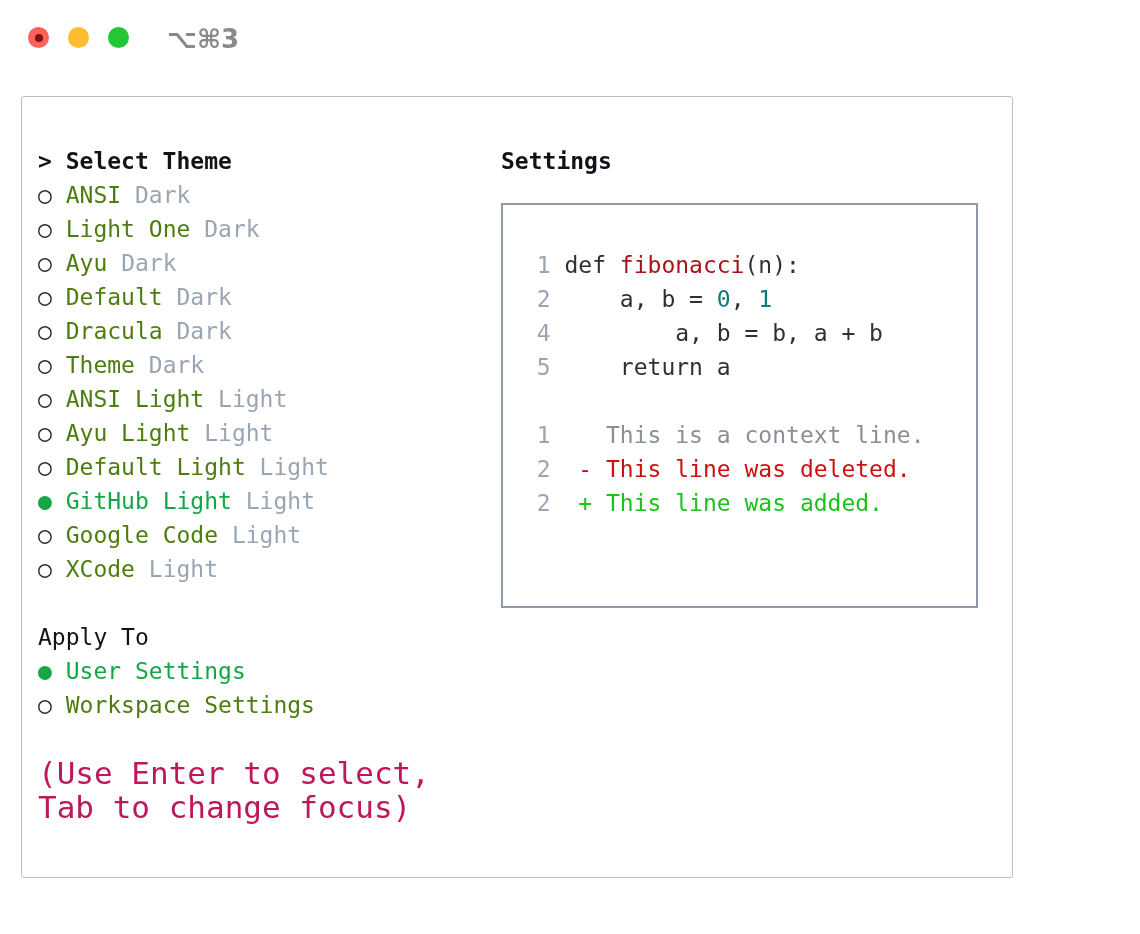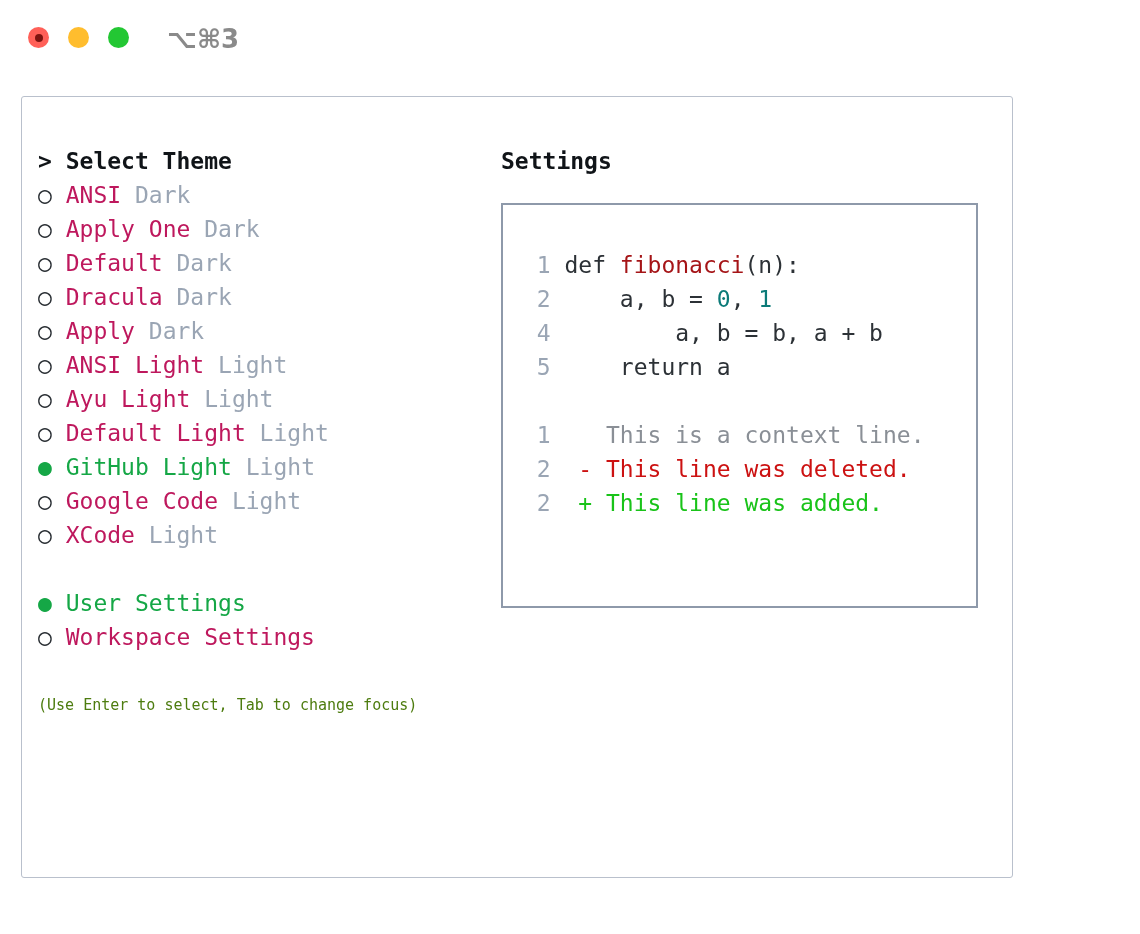--- a/index.html
+++ b/index.html
@@ -114,32 +114,32 @@
 
   .opt {
     font-size: 23px;
     line-height: 34px;
     color: #2c3136;
     white-space: pre;
     display: block;
     font-family: "DejaVu Sans Mono", "Liberation Mono", monospace;
   }
   .opt .marker  { color: #2c3136; }
-  .opt .label   { color: #be185d; }
+  .opt .label   { color: #4d7c0f; }
   .opt .variant { color: #9aa5b4; }
   .opt.selected .marker,
   .opt.selected .label { color: #15a746; }
 
   .spacer-row { height: 34px; }
 
   .hint {
     margin-top: 34px;
-    font-size: 15px;
-    line-height: 34px;
-    color: #4d7c0f;
+    font-size: 31px;
+    line-height: 34px;
+    color: #be185d;
     width: 400px;
     font-family: "DejaVu Sans Mono", "Liberation Mono", monospace;
   }
 
   
   .right {
     position: absolute;
     left: 479px;
     top: 47px;
     width: 500px;
@@ -205,34 +205,36 @@
     <div class="win-title">⌥⌘3</div>
   </div>
 
   <div class="panel">
     <div class="cols">
 
       <div class="left">
         <div class="section-head bold">&gt; Select Theme</div>
         <div id="theme-list">
             <div class="opt"><span class="marker">○</span><span> </span><span class="label">ANSI</span><span> </span><span class="variant">Dark</span></div>
-            <div class="opt"><span class="marker">○</span><span> </span><span class="label">Apply One</span><span> </span><span class="variant">Dark</span></div>
+            <div class="opt"><span class="marker">○</span><span> </span><span class="label">Light One</span><span> </span><span class="variant">Dark</span></div>
+            <div class="opt"><span class="marker">○</span><span> </span><span class="label">Ayu</span><span> </span><span class="variant">Dark</span></div>
             <div class="opt"><span class="marker">○</span><span> </span><span class="label">Default</span><span> </span><span class="variant">Dark</span></div>
             <div class="opt"><span class="marker">○</span><span> </span><span class="label">Dracula</span><span> </span><span class="variant">Dark</span></div>
-            <div class="opt"><span class="marker">○</span><span> </span><span class="label">Apply</span><span> </span><span class="variant">Dark</span></div>
+            <div class="opt"><span class="marker">○</span><span> </span><span class="label">Theme</span><span> </span><span class="variant">Dark</span></div>
             <div class="opt"><span class="marker">○</span><span> </span><span class="label">ANSI Light</span><span> </span><span class="variant">Light</span></div>
             <div class="opt"><span class="marker">○</span><span> </span><span class="label">Ayu Light</span><span> </span><span class="variant">Light</span></div>
             <div class="opt"><span class="marker">○</span><span> </span><span class="label">Default Light</span><span> </span><span class="variant">Light</span></div>
             <div class="opt selected"><span class="marker">●</span><span> </span><span class="label">GitHub Light</span><span> </span><span class="variant">Light</span></div>
             <div class="opt"><span class="marker">○</span><span> </span><span class="label">Google Code</span><span> </span><span class="variant">Light</span></div>
             <div class="opt"><span class="marker">○</span><span> </span><span class="label">XCode</span><span> </span><span class="variant">Light</span></div>
           </div>
 
         <div class="spacer-row"></div>
 
+        <div class="section-head"><span>Apply To</span></div>
         <div id="apply-list">
             <div class="opt selected"><span class="marker">●</span><span> </span><span class="label">User Settings</span></div>
             <div class="opt"><span class="marker">○</span><span> </span><span class="label">Workspace Settings</span></div>
           </div>
 
         <div class="hint">(Use Enter to select, Tab to change focus)</div>
       </div>
 
       <div class="right">
         <div class="preview-title">Settings</div>

